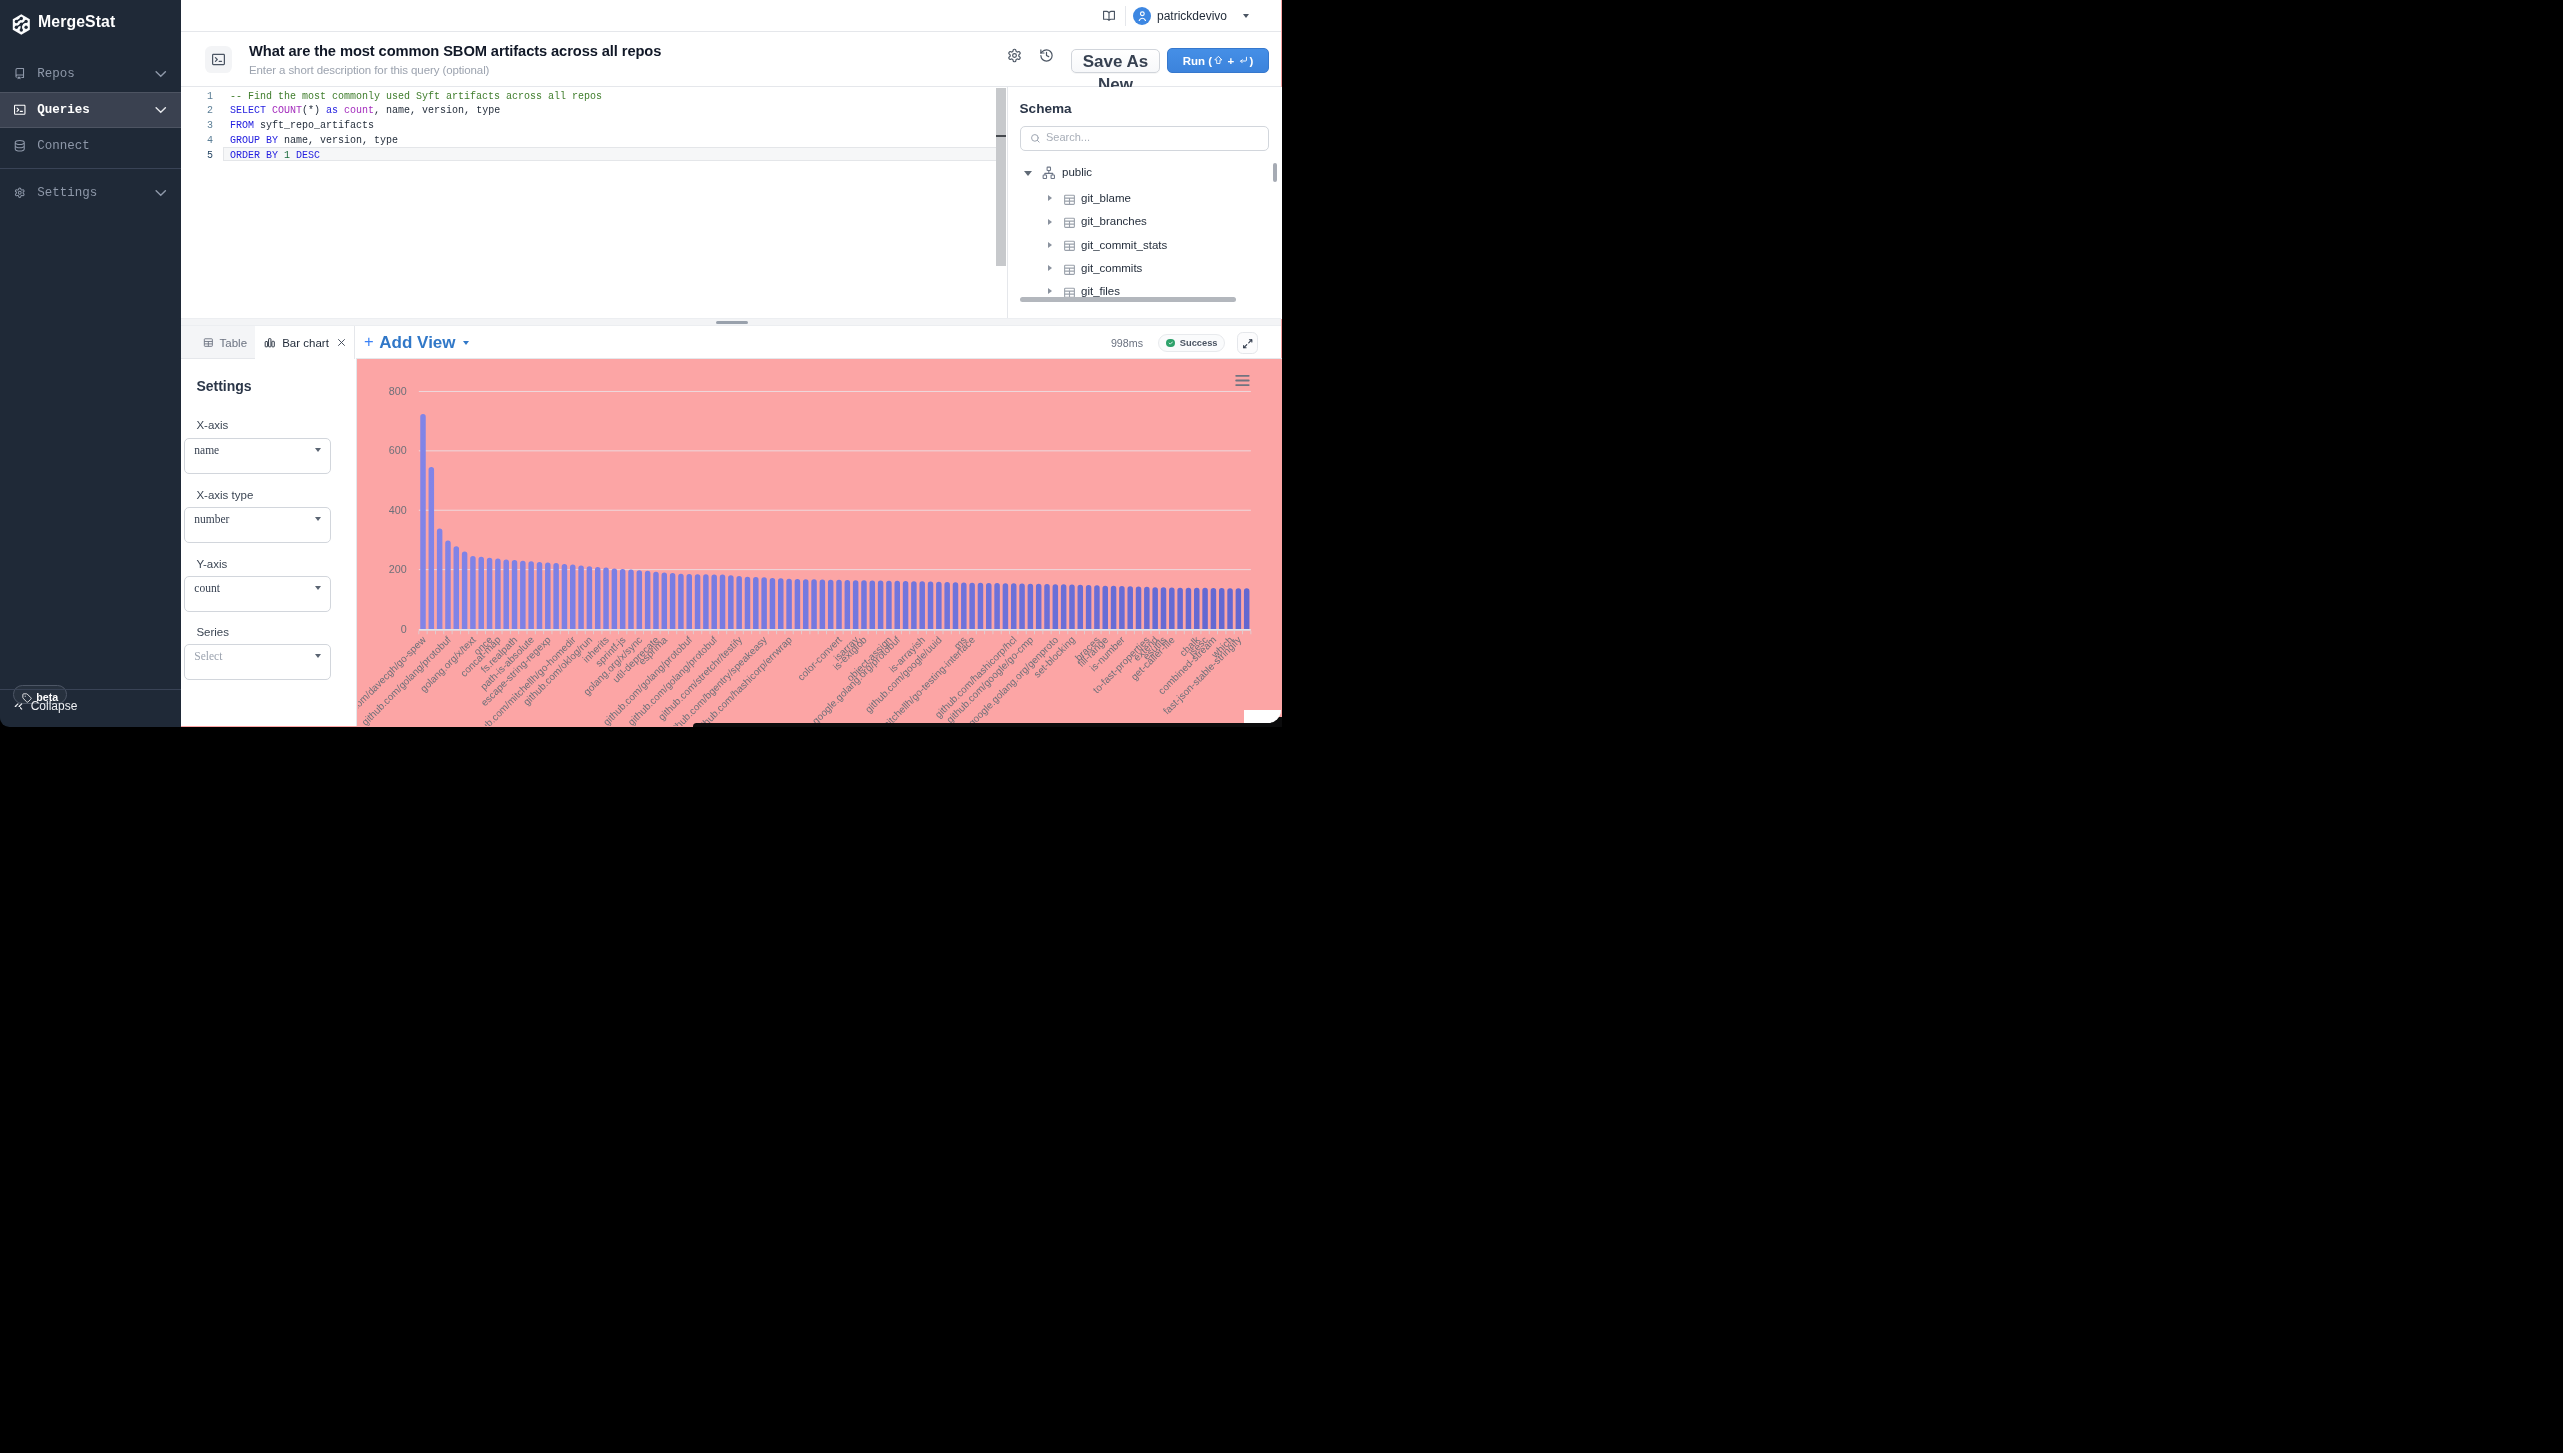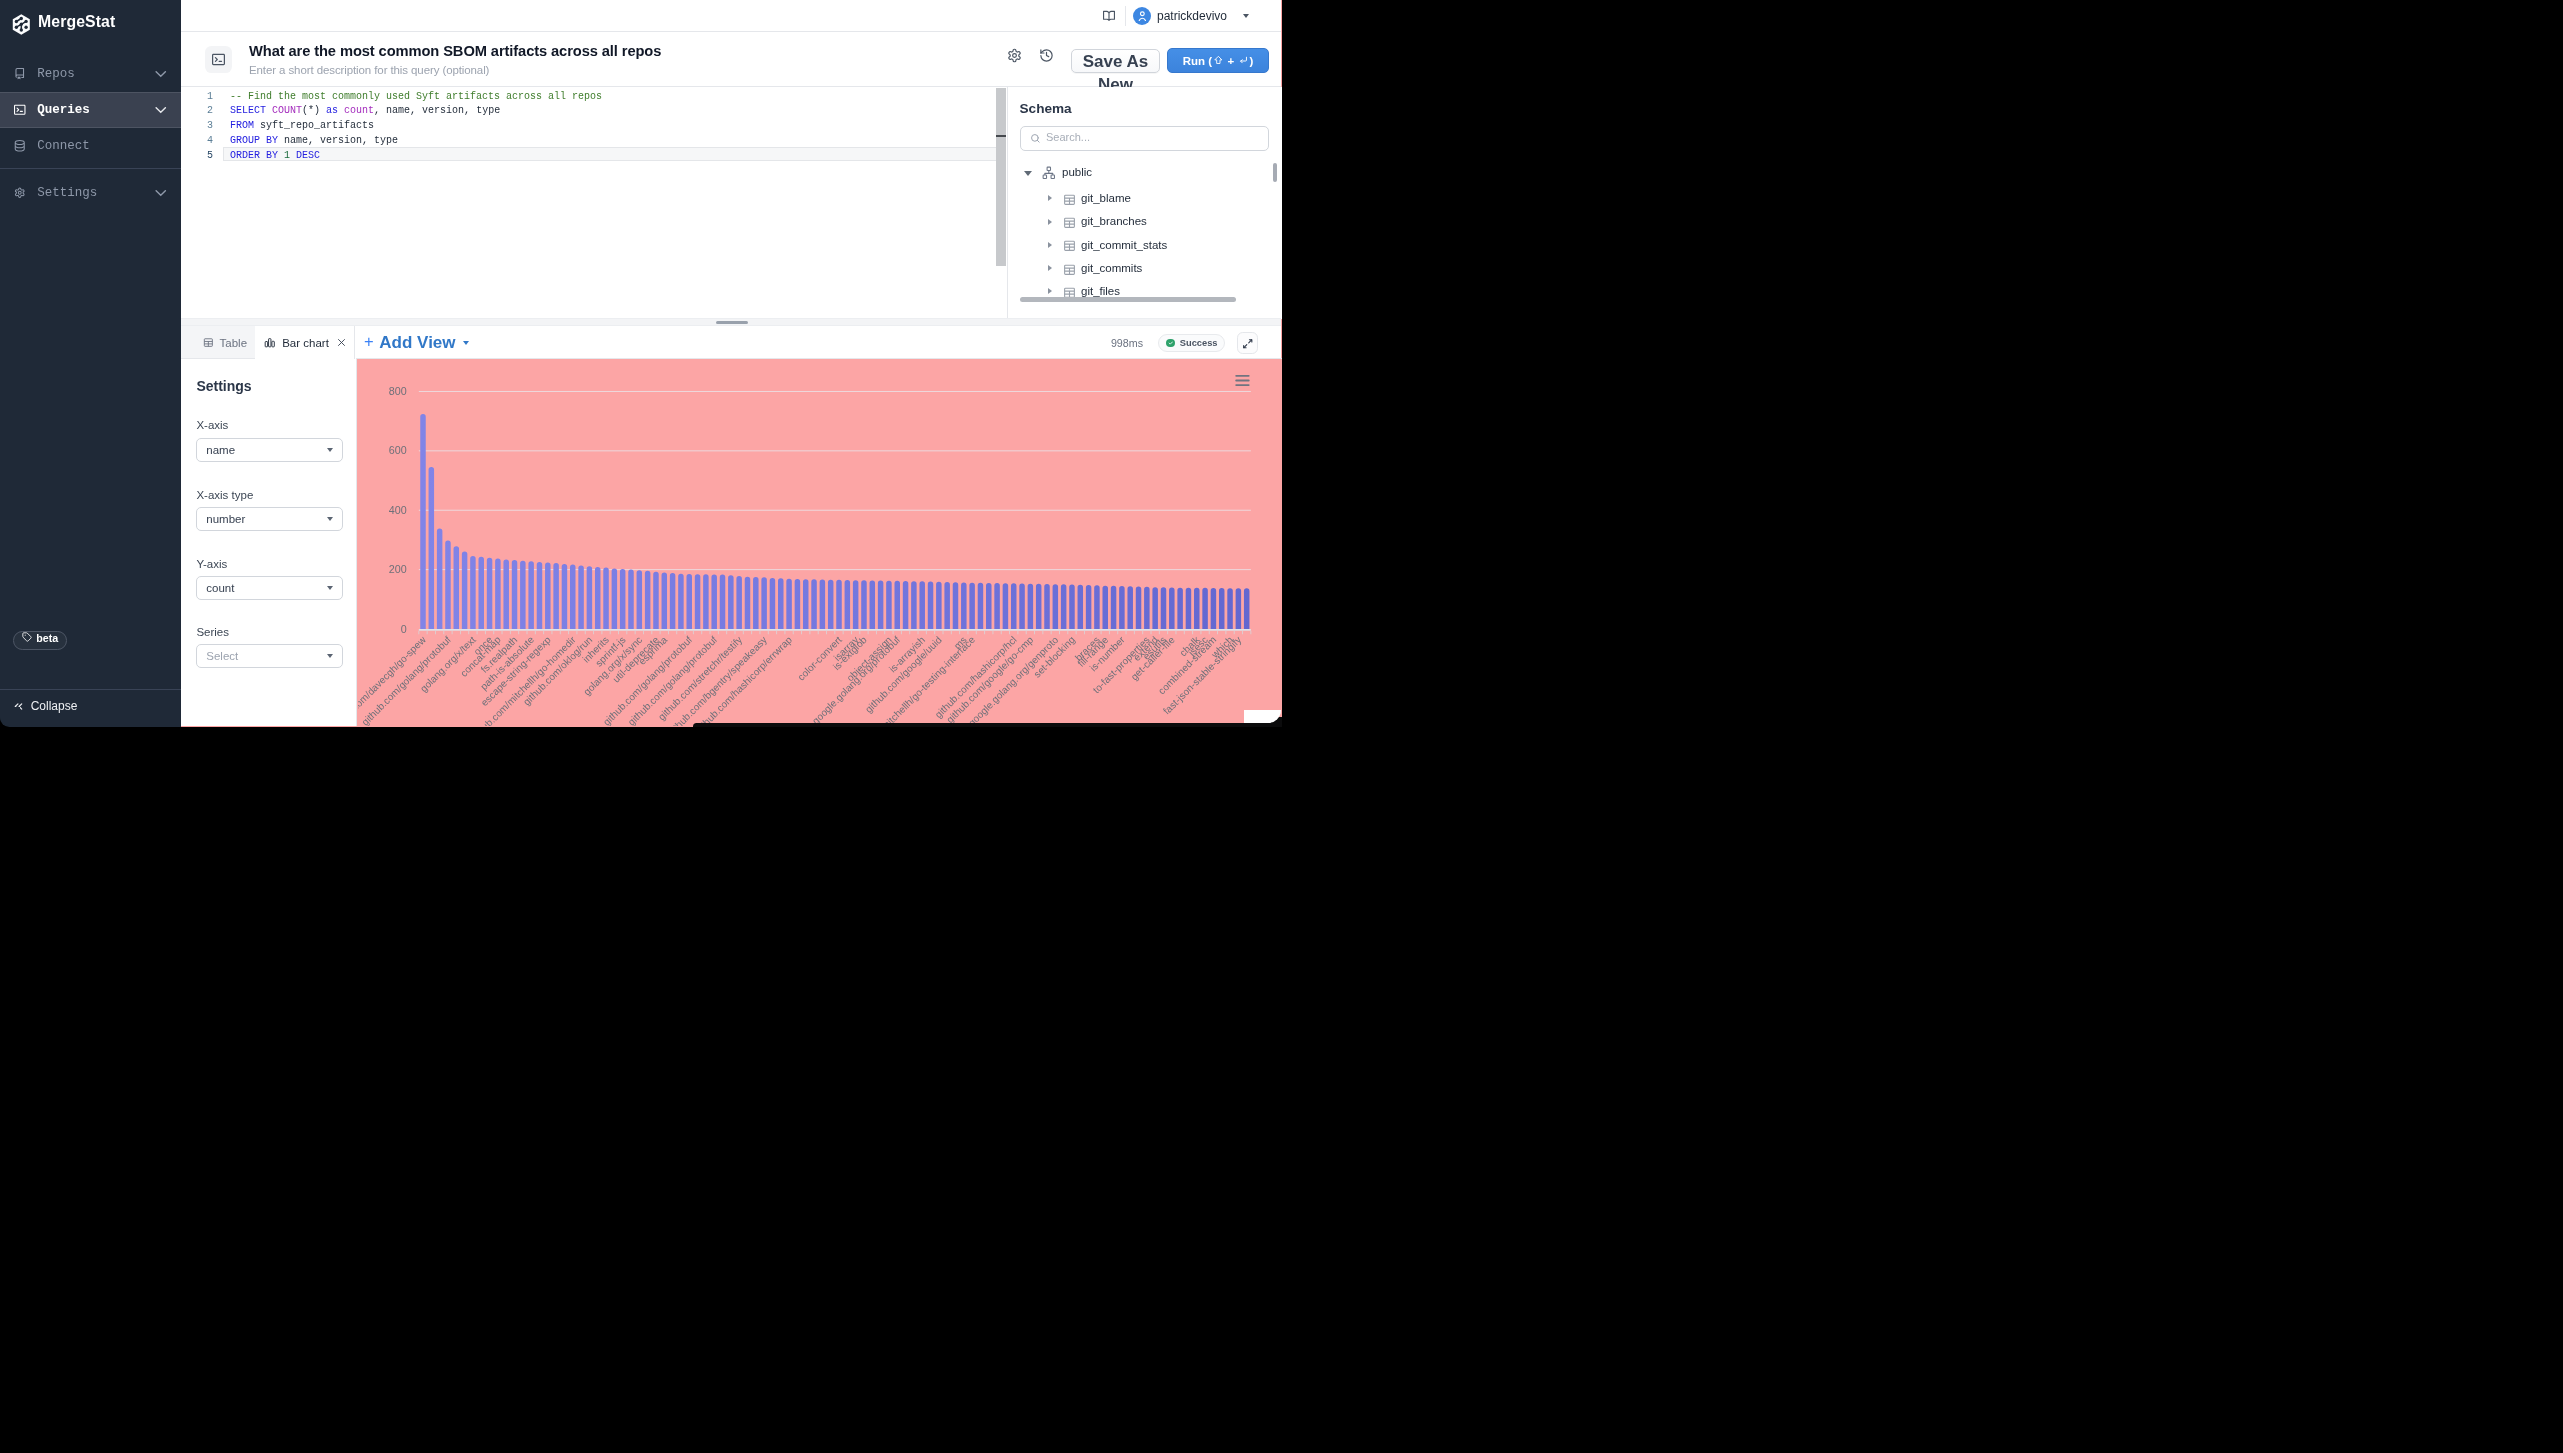--- a/index.html
+++ b/index.html
@@ -35,21 +35,21 @@
   #hdivider .pill { position:absolute; left:535px; top:2.1px; width:31.5px; height:3.4px; border-radius:2.1px; background:#99a1ac; }
 
   
   #tabrow { position:absolute; left:181px; top:326px; width:1100px; height:33px; background:#fff; }
   #tabrow .bborder { position:absolute; bottom:0; height:0.7px; background:#e5e7eb; }
   .tab { position:absolute; top:0; height:33px; display:flex; align-items:center; font-size:11.5px; }
 
   
   #setpanel { position:absolute; left:181px; top:359px; width:176px; height:367px; background:#fff; border-right:0.7px solid #e5e7eb; }
   .fglabel { position:absolute; left:15.4px; font-size:11.5px; color:#3c4654; }
-  .fgsel { position:absolute; left:15px; width:147px; height:24px; border:0.7px solid #d2d6dc; border-radius:5px; background:#fff; font-size:11.5px; color:#374151; line-height:22.6px; padding-left:9.3px; }
+  .fgsel { position:absolute; left:3px; width:147px; height:36px; border:0.7px solid #d2d6dc; border-radius:5px; background:#fff; font-size:11.5px; color:#374151; line-height:22.6px; padding-left:9.3px;font-family:Liberation Serif, serif; }
   .fgsel .car { position:absolute; right:8.6px; top:9.3px; width:0; height:0; border-left:3.9px solid transparent; border-right:3.9px solid transparent; border-top:4.7px solid #5a6472; }
 
   
   .vline { position:absolute; width:0.7px; background:#e5e7eb; }
   .caret-down { display:inline-block; width:0; height:0; border-left:3.9px solid transparent; border-right:3.9px solid transparent; border-top:4.7px solid #4b5563; }
 </style>
 </head>
 <body>
 <div id="page">
 
@@ -103,21 +103,21 @@
       <svg class="nicon" viewBox="0 0 24 24" fill="none" stroke="#8e98a9" stroke-width="2.1" stroke-linecap="round" stroke-linejoin="round">
           <path d="M12.22 2h-.44a2 2 0 0 0-2 2v.18a2 2 0 0 1-1 1.73l-.43.25a2 2 0 0 1-2 0l-.15-.08a2 2 0 0 0-2.73.73l-.22.38a2 2 0 0 0 .73 2.73l.15.1a2 2 0 0 1 1 1.72v.51a2 2 0 0 1-1 1.74l-.15.09a2 2 0 0 0-.73 2.73l.22.38a2 2 0 0 0 2.73.73l.15-.08a2 2 0 0 1 2 0l.43.25a2 2 0 0 1 1 1.73V20a2 2 0 0 0 2 2h.44a2 2 0 0 0 2-2v-.18a2 2 0 0 1 1-1.73l.43-.25a2 2 0 0 1 2 0l.15.08a2 2 0 0 0 2.73-.73l.22-.39a2 2 0 0 0-.73-2.73l-.15-.08a2 2 0 0 1-1-1.74v-.5a2 2 0 0 1 1-1.74l.15-.09a2 2 0 0 0 .73-2.73l-.22-.38a2 2 0 0 0-2.73-.73l-.15.08a2 2 0 0 1-2 0l-.43-.25a2 2 0 0 1-1-1.73V4a2 2 0 0 0-2-2z"></path>
           <circle cx="12" cy="12" r="3"></circle>
         </svg>
       <span class="nlabel">Settings</span>
       <svg class="nchev" width="11.5" height="6.4" viewBox="0 0 16 9" fill="none" stroke="#8e98a9" stroke-width="2" stroke-linecap="round">
           <path d="M1.5 1 8 7.5 14.5 1"></path>
         </svg>
     </div>
 
-    <div class="abs" style="left:13px;top:631px;width:54px;height:18.6px;border:0.7px solid #4d5665;border-radius:9.3px;background:rgba(255,255,255,.04);display:flex;align-items:flex-start;justify-content:center;">
+    <div class="abs" style="left:13px;top:685px;width:54px;height:18.6px;border:0.7px solid #4d5665;border-radius:9.3px;background:rgba(255,255,255,.04);display:flex;align-items:flex-end;justify-content:center;">
       <svg width="10" height="10" viewBox="0 0 24 24" fill="none" stroke="#fff" stroke-width="2" stroke-linejoin="round">
           <path d="M12.586 2.586A2 2 0 0 0 11.172 2H4a2 2 0 0 0-2 2v7.172a2 2 0 0 0 .586 1.414l8.704 8.704a2.426 2.426 0 0 0 3.42 0l6.58-6.58a2.426 2.426 0 0 0 0-3.42z"></path>
           <circle cx="7.5" cy="7.5" r=".5" fill="#fff"></circle>
         </svg>
       <span style="color:#fff;font-size:10.7px;font-weight:700;margin-left:4.3px;">beta</span>
     </div>
 
     <div class="abs" style="left:0;top:689px;width:181px;height:0.7px;background:#394356;"></div>
     <div class="abs" style="left:12px;top:699px;display:flex;align-items:center;color:#eef0f3;font-size:12px;font-weight:500;">
       <svg width="13" height="13" viewBox="0 0 24 24" fill="none" stroke="#eef0f3" stroke-width="2.1" stroke-linecap="round" stroke-linejoin="round">

